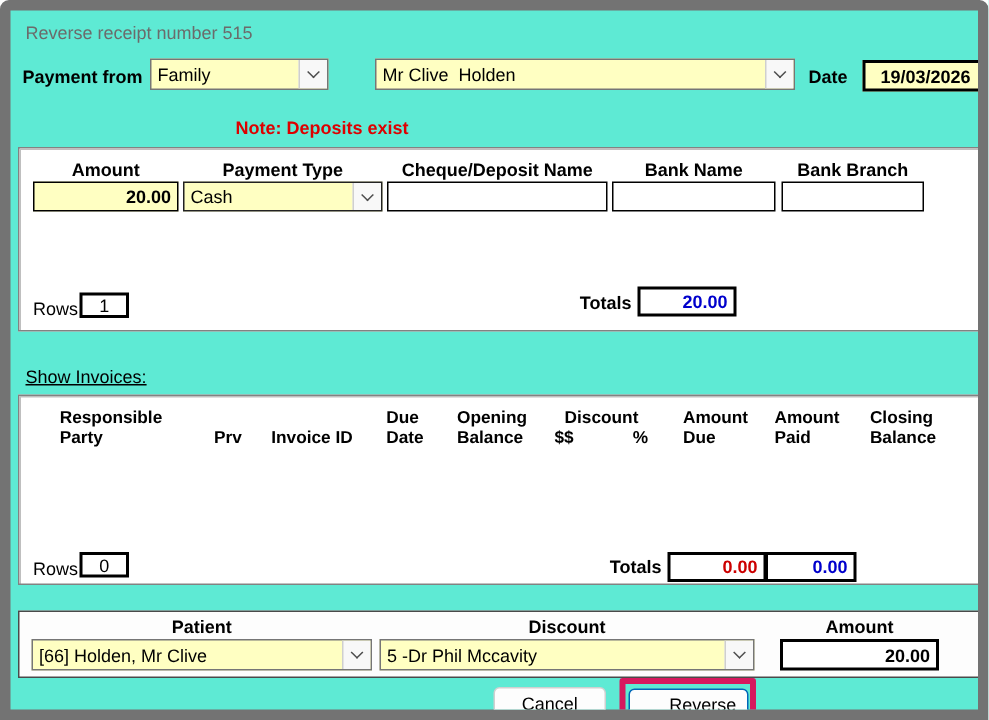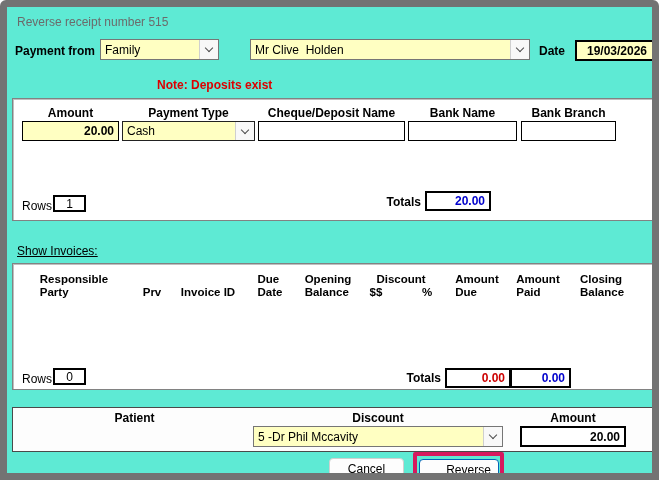--- a/index.html
+++ b/index.html
@@ -166,20 +166,26 @@
     <div class="totlbl" style="left:330px; top:104px; width:98px;">Totals</div>
     <div class="field bd2 right red-val" style="left:432px; top:104px; width:66px;">0.00</div>
     <div class="field bd2 right blue-val" style="left:497px; top:104px; width:61px;">0.00</div>
   </div>
 
   <div class="panel dark" style="left:5px; top:400px; width:648px; height:45px; background:#fdfdfd;">
     <div class="hdr" style="left:8px;   top:3px; width:227px;">Patient</div>
     <div class="hdr" style="left:240px; top:3px; width:250px;">Discount</div>
     <div class="hdr" style="left:507px; top:3px; width:106px;">Amount</div>
 
+    <div class="combo" style="left:8px; top:18px; width:227px;">
+      <span class="txt">[66] Holden, Mr Clive</span>
+      <span class="btn">
+          <span class="chev"></span>
+        </span>
+    </div>
 
     <div class="combo" style="left:240px; top:18px; width:250px;">
       <span class="txt">5 -Dr Phil Mccavity</span>
       <span class="btn">
           <span class="chev"></span>
         </span>
     </div>
 
     <div class="field bd2 right b" style="left:507px; top:18px; width:106px; height:21px;">20.00</div>
   </div>

